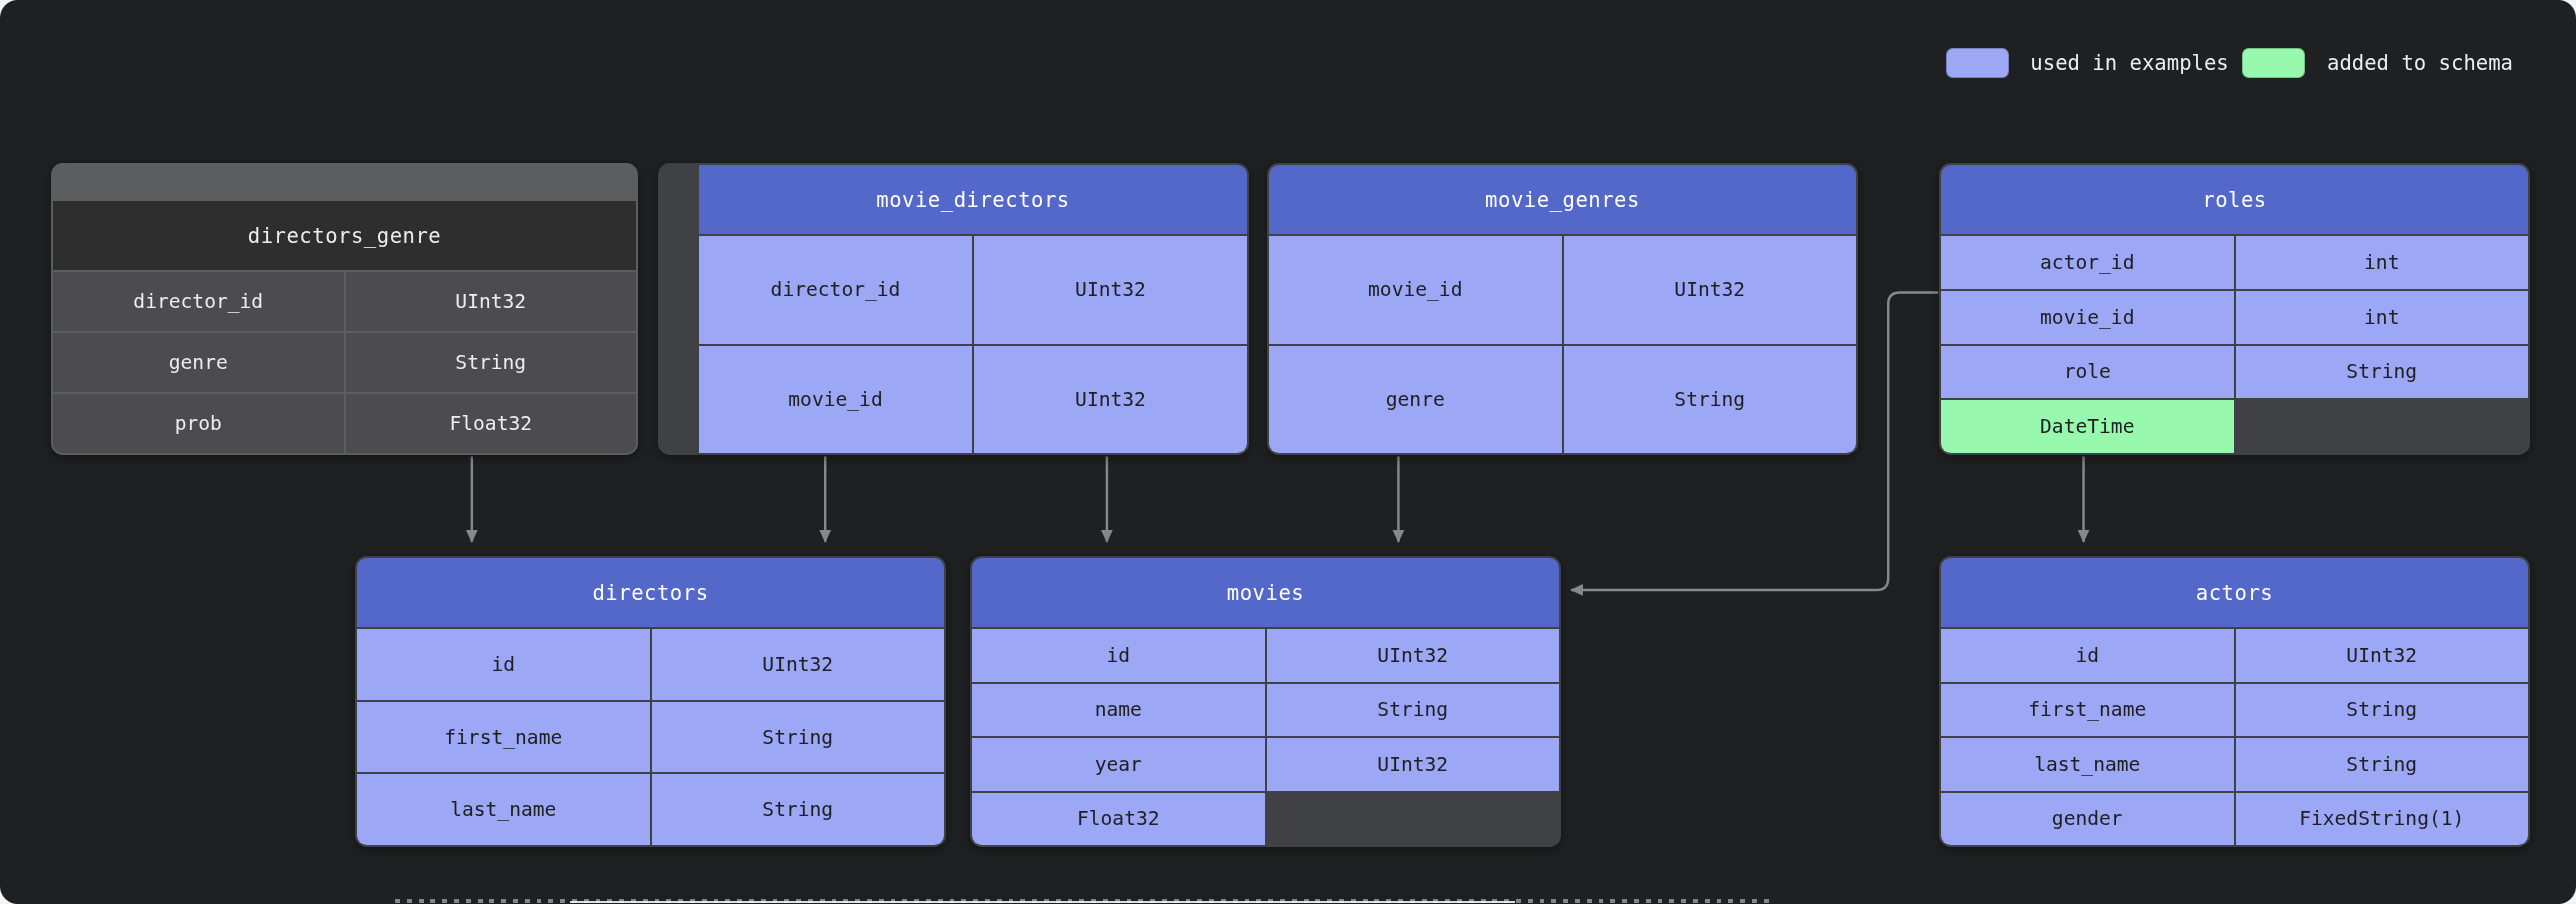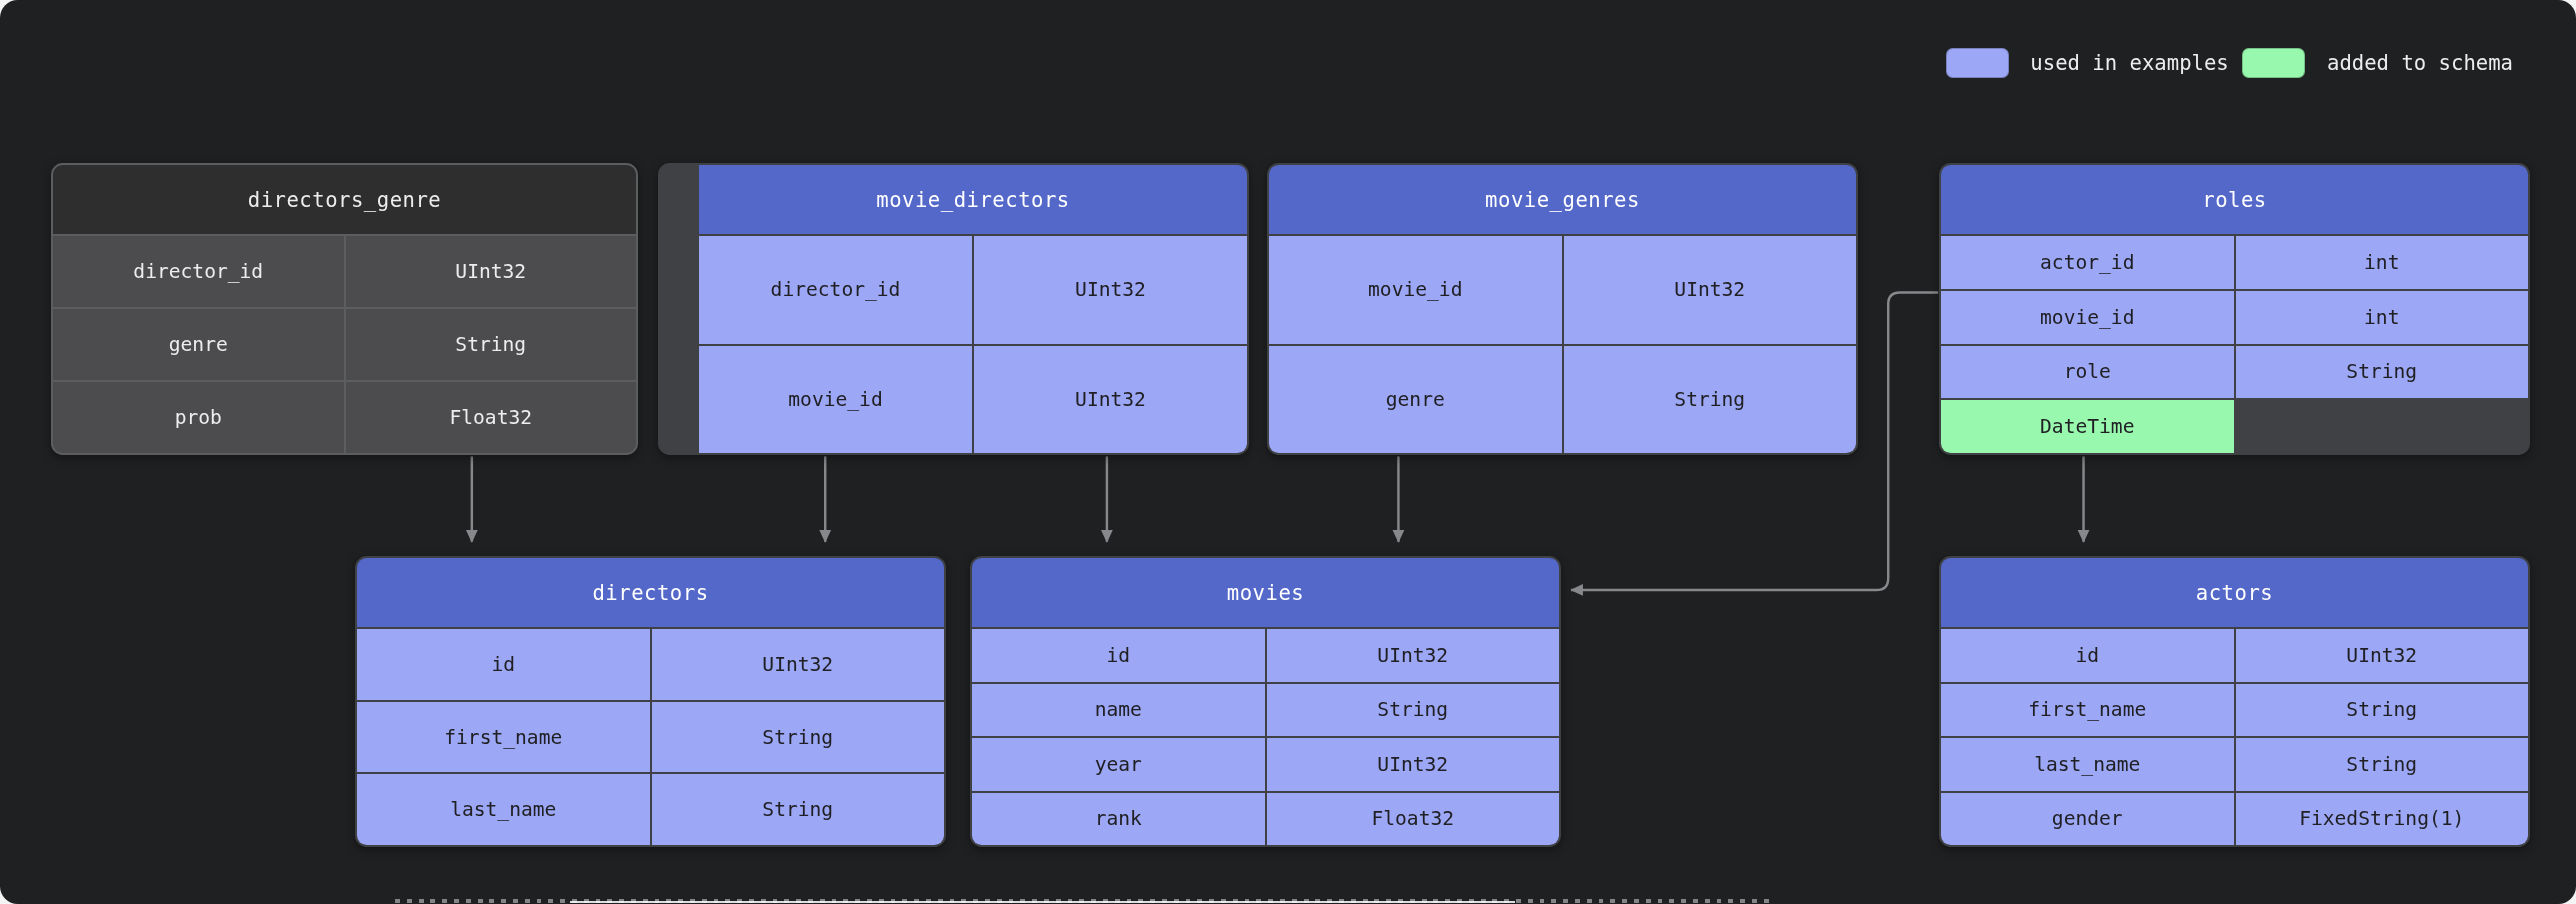--- a/index.html
+++ b/index.html
@@ -25,21 +25,21 @@
     position:absolute;border-radius:11.8px;overflow:hidden;display:flex;flex-direction:column;
     box-shadow:0 2.9px 9.8px rgba(0,0,0,.40);
   }
   .table.blue{background:var(--grid-dark);border:2px solid var(--grid-dark);}
   .table.gray{background:var(--grid-gray);border:2px solid var(--grid-gray);}
   .table-header{
     flex:0 0 69px;display:flex;align-items:center;justify-content:center;
     font-size:20.6px;letter-spacing:0.5px;
   }
   .blue .table-header{background:var(--blue-header);color:#ffffff;}
-  .gray .table-header{background:var(--gray-header);color:var(--text-light);}
+  .gray .table-header{background:var(--gray-header);color:var(--text-light);margin-top:36px;}
   .table-rows{flex:1;display:flex;flex-direction:column;gap:2px;margin-top:2px;}
   .row{flex:1;display:grid;grid-template-columns:1fr 1fr;gap:2px;}
   .cell{display:flex;align-items:center;justify-content:center;font-size:19.6px;}
   .blue .cell{background:var(--blue-cell);color:var(--text-dark);}
   .gray .cell{background:var(--gray-cell);color:var(--text-light);}
   .row.green .cell{background:var(--green-cell);color:var(--text-dark);}
   
   svg.edges{position:absolute;inset:0;pointer-events:none;}
   .edge{fill:none;stroke:var(--edge);stroke-width:2.5px;}
   
@@ -189,21 +189,20 @@
     <div class="cell field">name</div>
     <div class="cell type">String</div>
   </div>
 
   <div class="row">
     <div class="cell field">year</div>
     <div class="cell type">UInt32</div>
   </div>
 
   <div class="row">
-    <div class="cell field">rank</div>
     <div class="cell type">Float32</div>
   </div>
 </div>
   </div>
 
   <div class="table blue" style="left: 1939px; top: 556px; width: 591px; height: 291px;">
     <div class="table-header">actors</div>
     <div class="table-rows">
   <div class="row">
     <div class="cell field">id</div>

